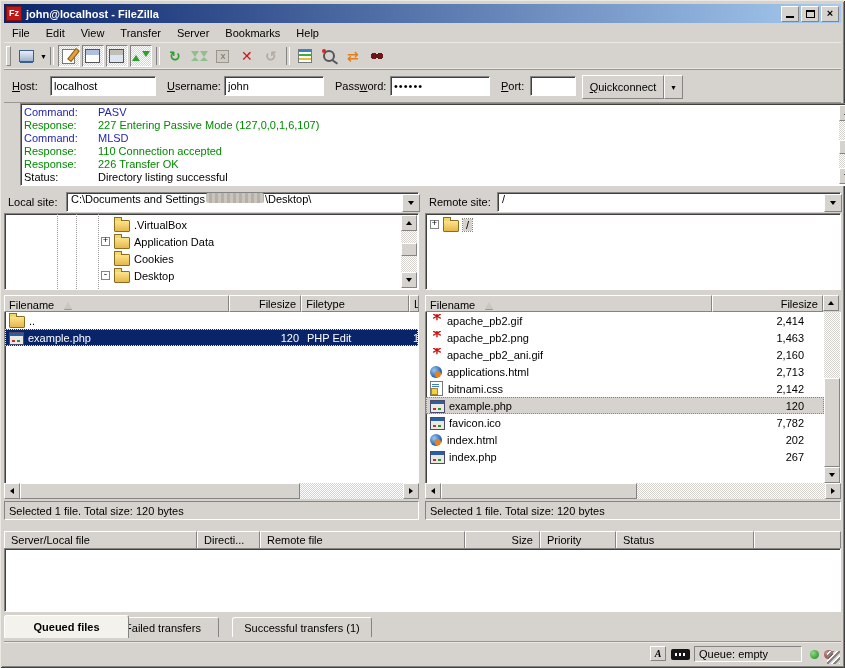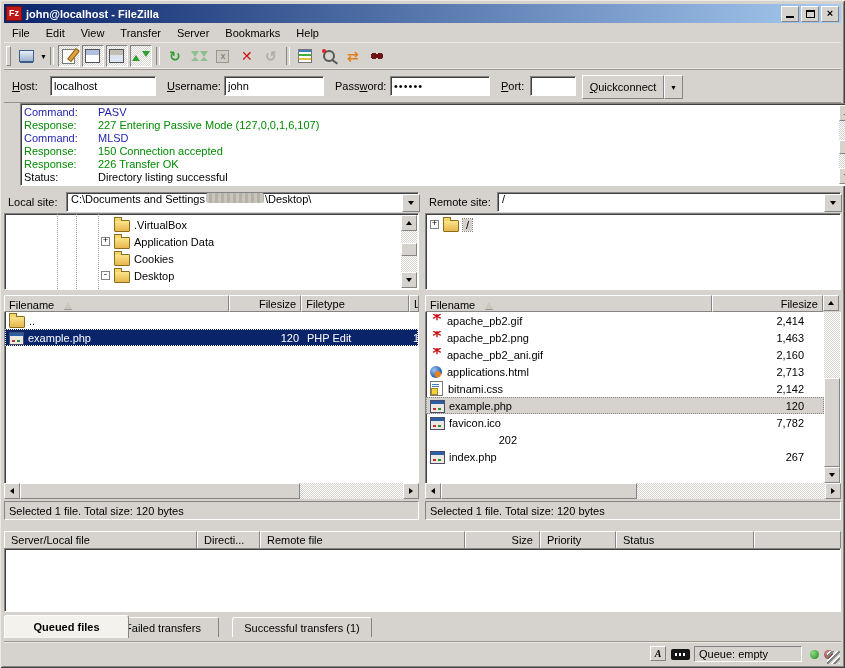--- a/index.html
+++ b/index.html
@@ -248,21 +248,21 @@
     <div id="qc-drop" class="raised">
         <span style="font-size:7px">▼</span>
       </div>
   </div>
 
   <div id="logbox" class="sunken">
     <div id="log-lines">
         <div class="log-line command"><span class="log-label">Command:</span><span>PASV</span></div>
         <div class="log-line response"><span class="log-label">Response:</span><span>227 Entering Passive Mode (127,0,0,1,6,107)</span></div>
         <div class="log-line command"><span class="log-label">Command:</span><span>MLSD</span></div>
-        <div class="log-line response"><span class="log-label">Response:</span><span>150 Connection accepted</span></div>
+        <div class="log-line response"><span class="log-label">Response:</span><span>110 Connection accepted</span></div>
         <div class="log-line response"><span class="log-label">Response:</span><span>226 Transfer OK</span></div>
         <div class="log-line status"><span class="log-label">Status:</span><span>Directory listing successful</span></div>
       </div>
     <div class="sb-v" style="right:1px;top:1px;bottom:1px">
       <div class="sb-btn raised" style="top:0">
           <span class="tri-up"></span>
         </div>
       <div class="sb-track" style="top:16px;bottom:16px;left:0;right:0"></div>
       <div class="sb-thumb raised" style="left:0;right:0;bottom:30px;height:14px"></div>
       <div class="sb-btn raised" style="bottom:0">
@@ -436,20 +436,24 @@
           <span class="cell c-size">120</span>
         </div>
         <div class="frow">
           <span class="cell c-name">
             <span class="ficon icon-php"></span>
             <span>favicon.ico</span>
           </span>
           <span class="cell c-size">7,782</span>
         </div>
         <div class="frow">
+          <span class="cell c-name">
+            <span class="ficon icon-firefox"></span>
+            <span>index.html</span>
+          </span>
           <span class="cell c-size">202</span>
         </div>
         <div class="frow">
           <span class="cell c-name">
             <span class="ficon icon-php"></span>
             <span>index.php</span>
           </span>
           <span class="cell c-size">267</span>
         </div>
       </div>

